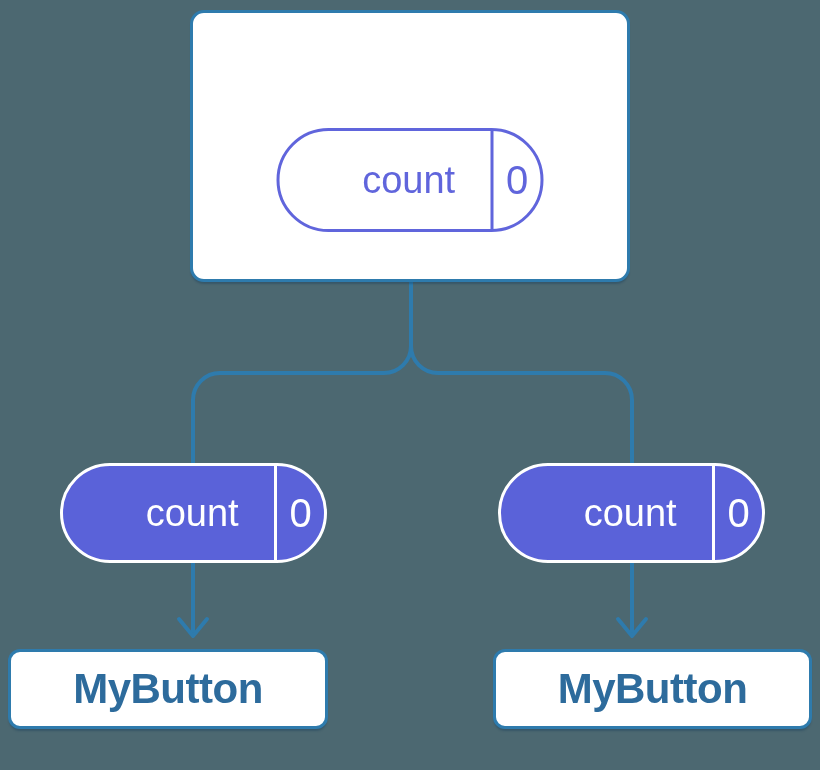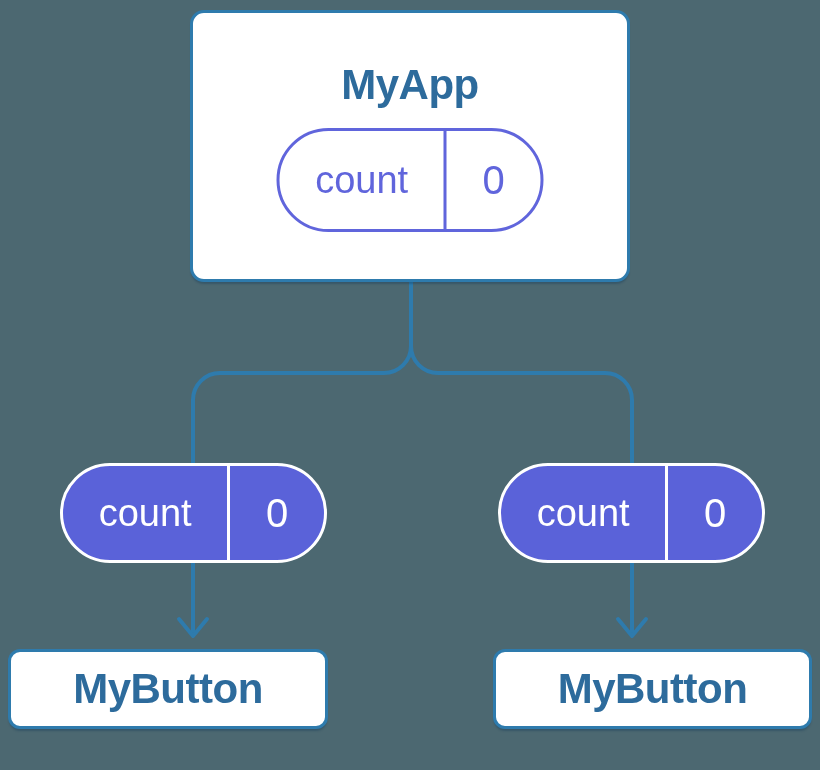--- a/index.html
+++ b/index.html
@@ -65,20 +65,21 @@
   }
   .pill-left  { left: 60px;  top: 463px; }
   .pill-right { left: 498px; top: 463px; }
   .pill-name {
     flex: 0 0 63%;
     display: flex;
     align-items: center;
     justify-content: center;
     font-size: 38px;
     border-right: 3px solid currentColor;
+    padding-left: 47px;
   }
   .pill-value {
     flex: 1 1 auto;
     display: flex;
     align-items: center;
     justify-content: center;
     font-size: 40px;
   }
   .child-card {
     top: 649px;
@@ -97,21 +98,20 @@
 <div class="stage">
 
   <svg class="connectors" width="820" height="770" viewBox="0 0 820 770" aria-hidden="true">
     <path class="connector" d="M411,281 V346 A27,27 0 0 1 384,373 H220 A27,27 0 0 0 193,400 V633"></path>
     <path class="connector" d="M411,281 V346 A27,27 0 0 0 438,373 H605 A27,27 0 0 1 632,400 V633"></path>
     <path class="connector" d="M179,619 L193,636 L207,619"></path>
     <path class="connector" d="M618,619 L632,636 L646,619"></path>
   </svg>
 
   <div class="card root-card">
-    <div class="card-title">MyApp</div>
     <div class="pill">
       <span class="pill-name">count</span>
       <span class="pill-value">0</span>
     </div>
   </div>
 
   <div class="pill pill-filled pill-left">
     <span class="pill-name">count</span>
     <span class="pill-value">0</span>
   </div>

